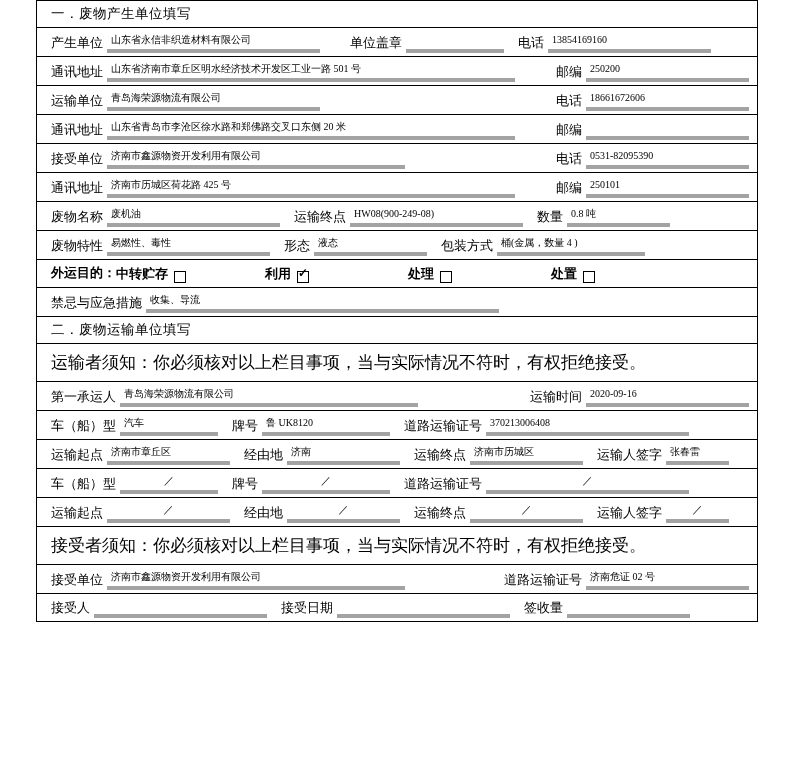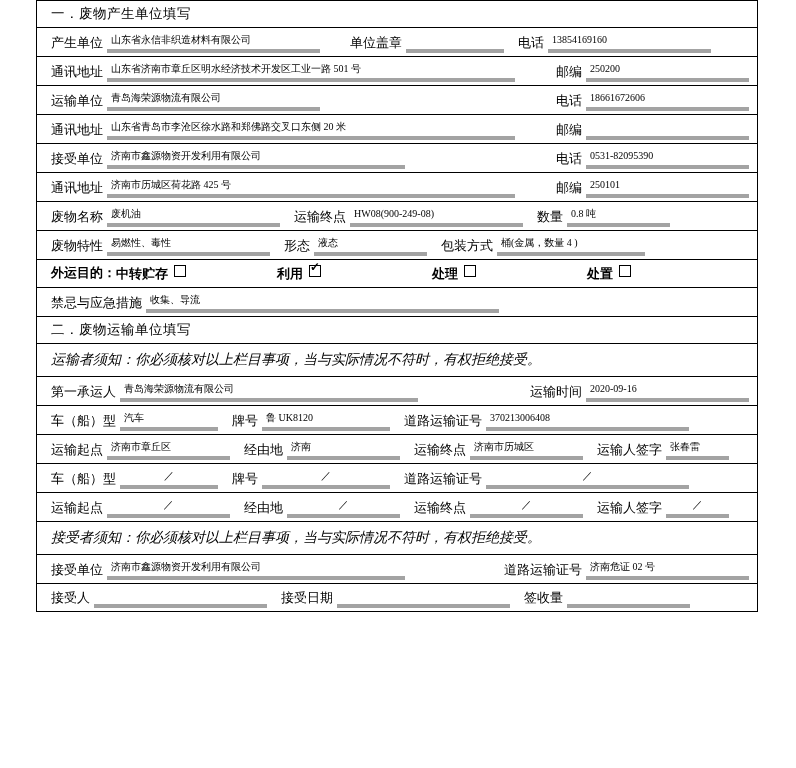--- a/index.html
+++ b/index.html
@@ -96,36 +96,35 @@
     line-height: 16px;
   }
   .val.fixed {
     flex: none;
   }
   .gap { flex: none; width: 14px; }
   .gap-lg { flex: none; width: 30px; }
   .spacer { flex: 1 1 auto; }
   .notice {
     padding: 7px 10px 7px 14px;
-    font-size: 14px;
-    font-style: italic;
+    font-size: 17px;
   }
   
   .cbrow {
     display: flex;
     align-items: center;
     padding: 4px 8px 4px 14px;
     font-size: 13px;
     white-space: nowrap;
     font-weight: bold;
   }
   .cbitem {
     display: flex;
-    align-items: flex-start;
-    margin-right: 16px;
+    align-items: flex-end;
+    margin-right: 4px;
   }
   .cbitem .cblabel { margin-right: 6px; }
   .box {
     display: inline-block;
     width: 10px;
     height: 10px;
     border: 1px solid #000;
     position: relative;
     top: 0px;
   }

